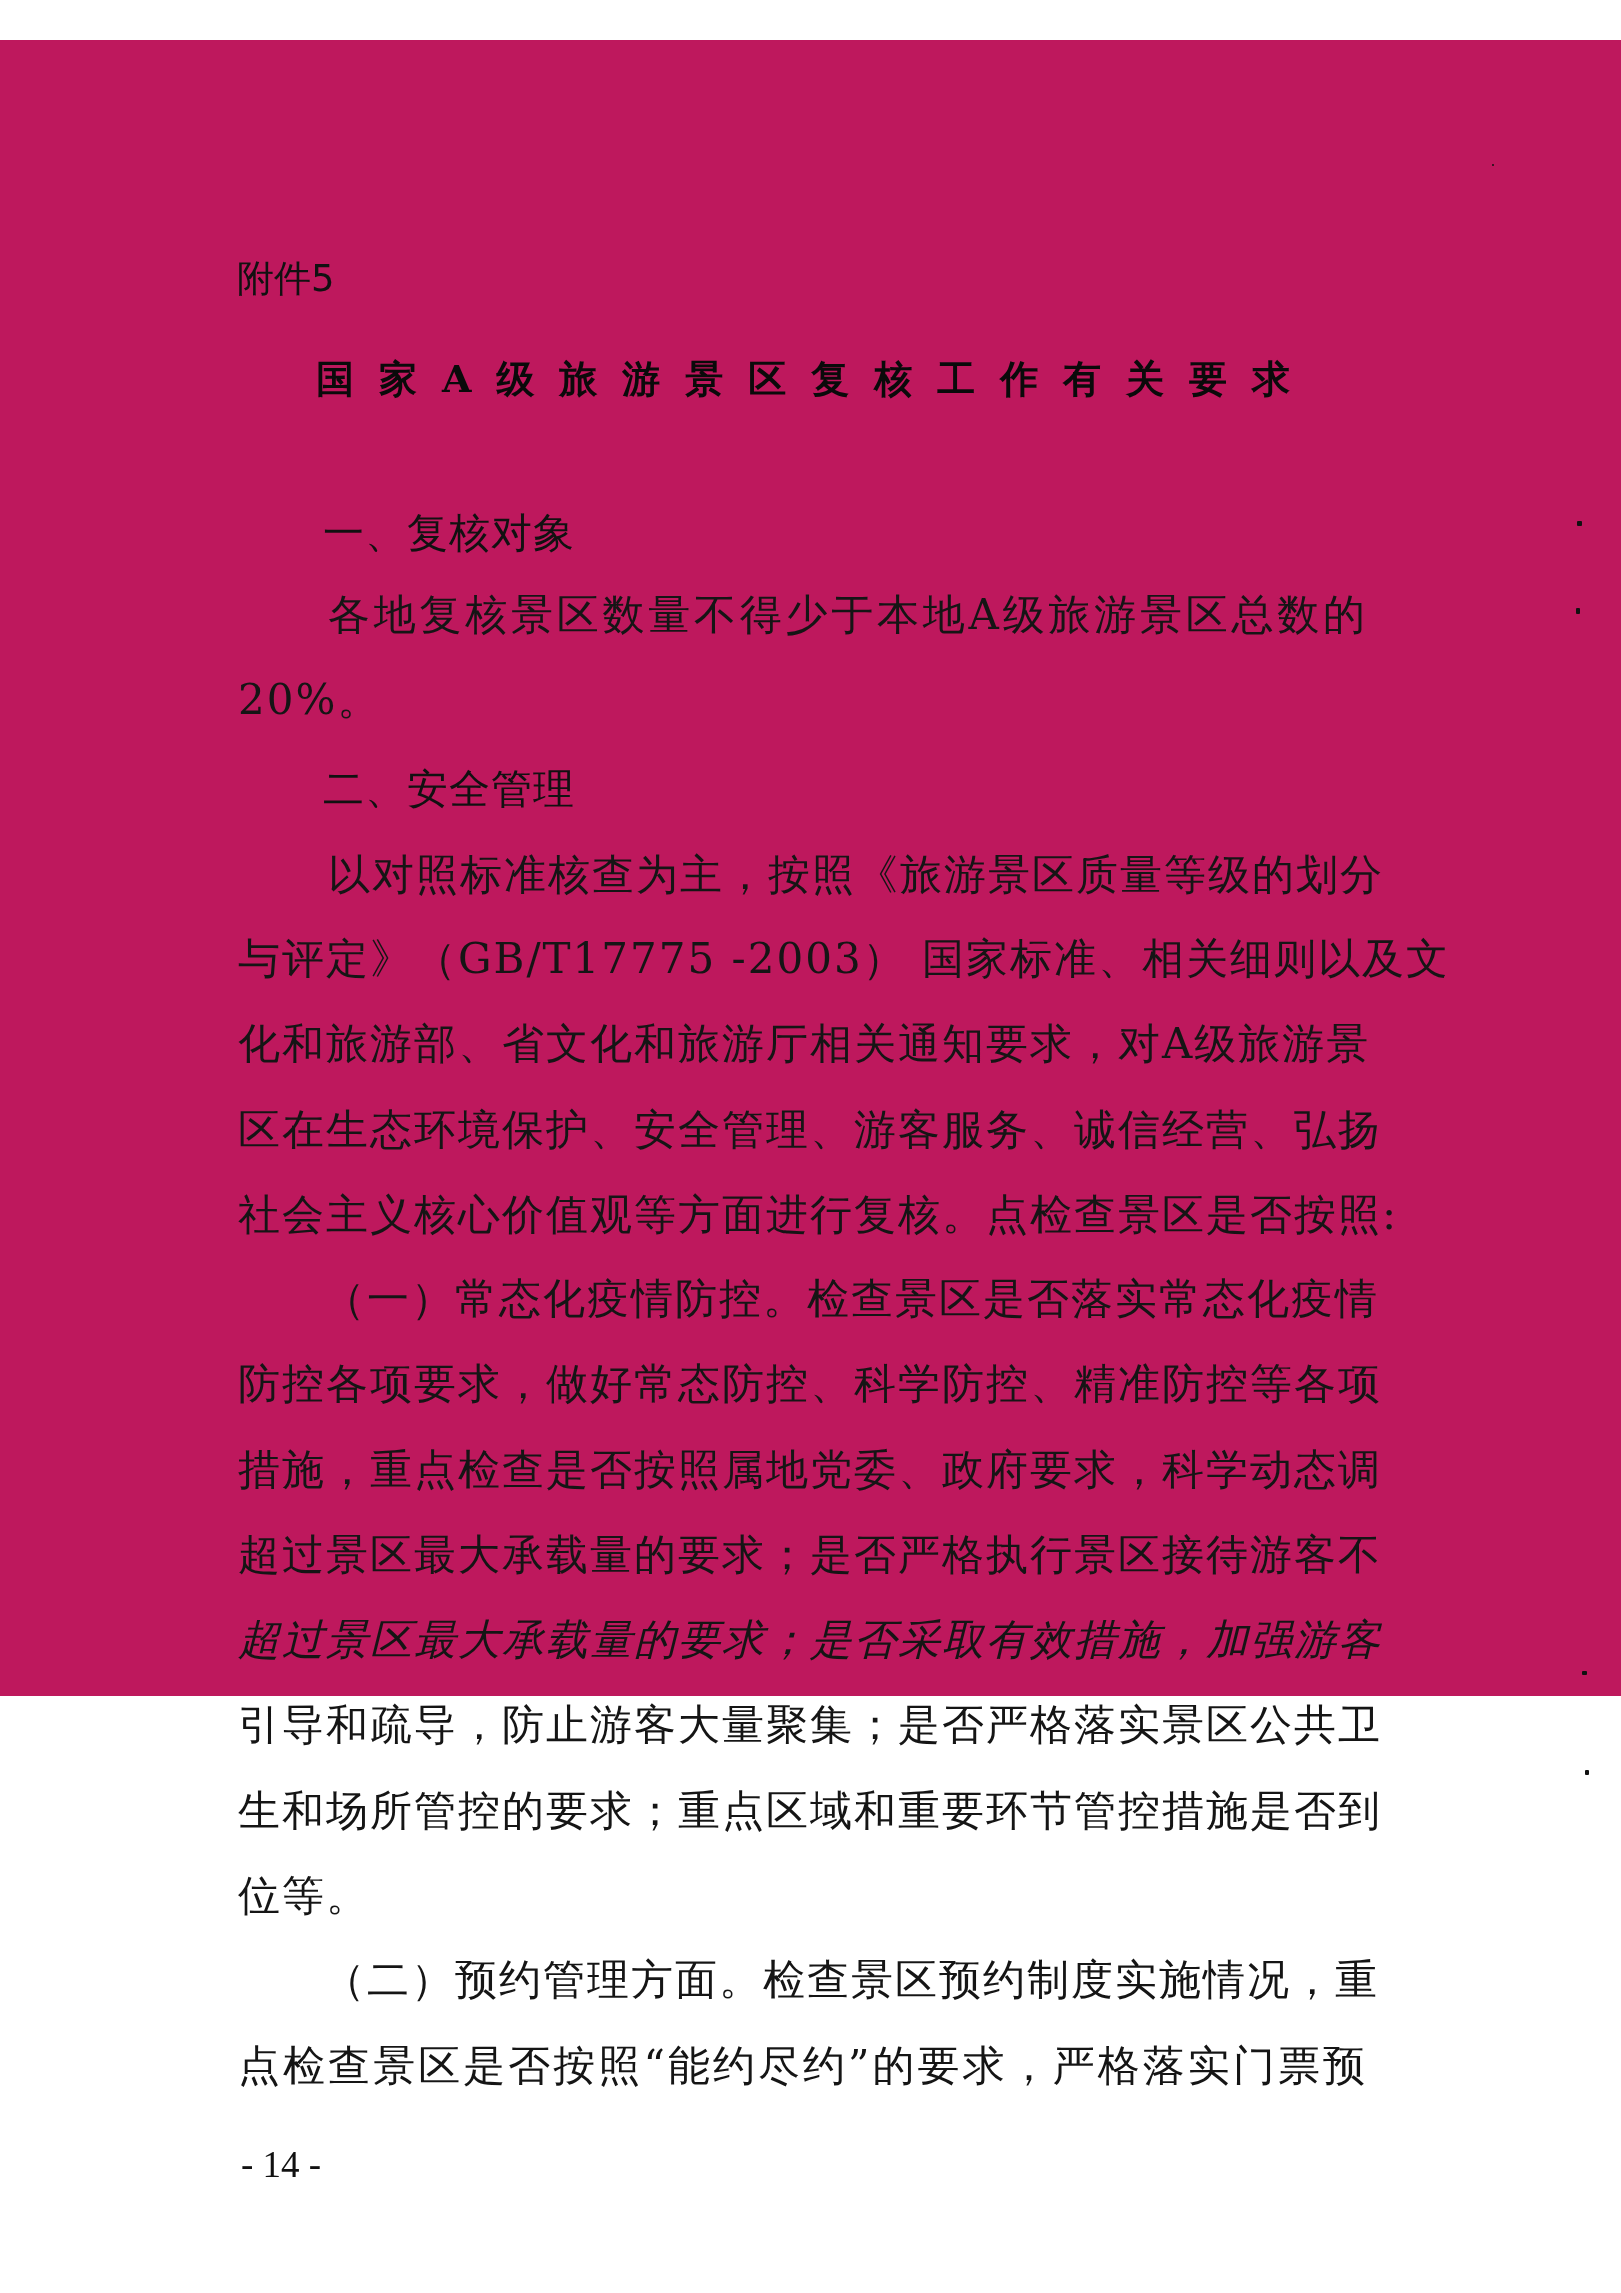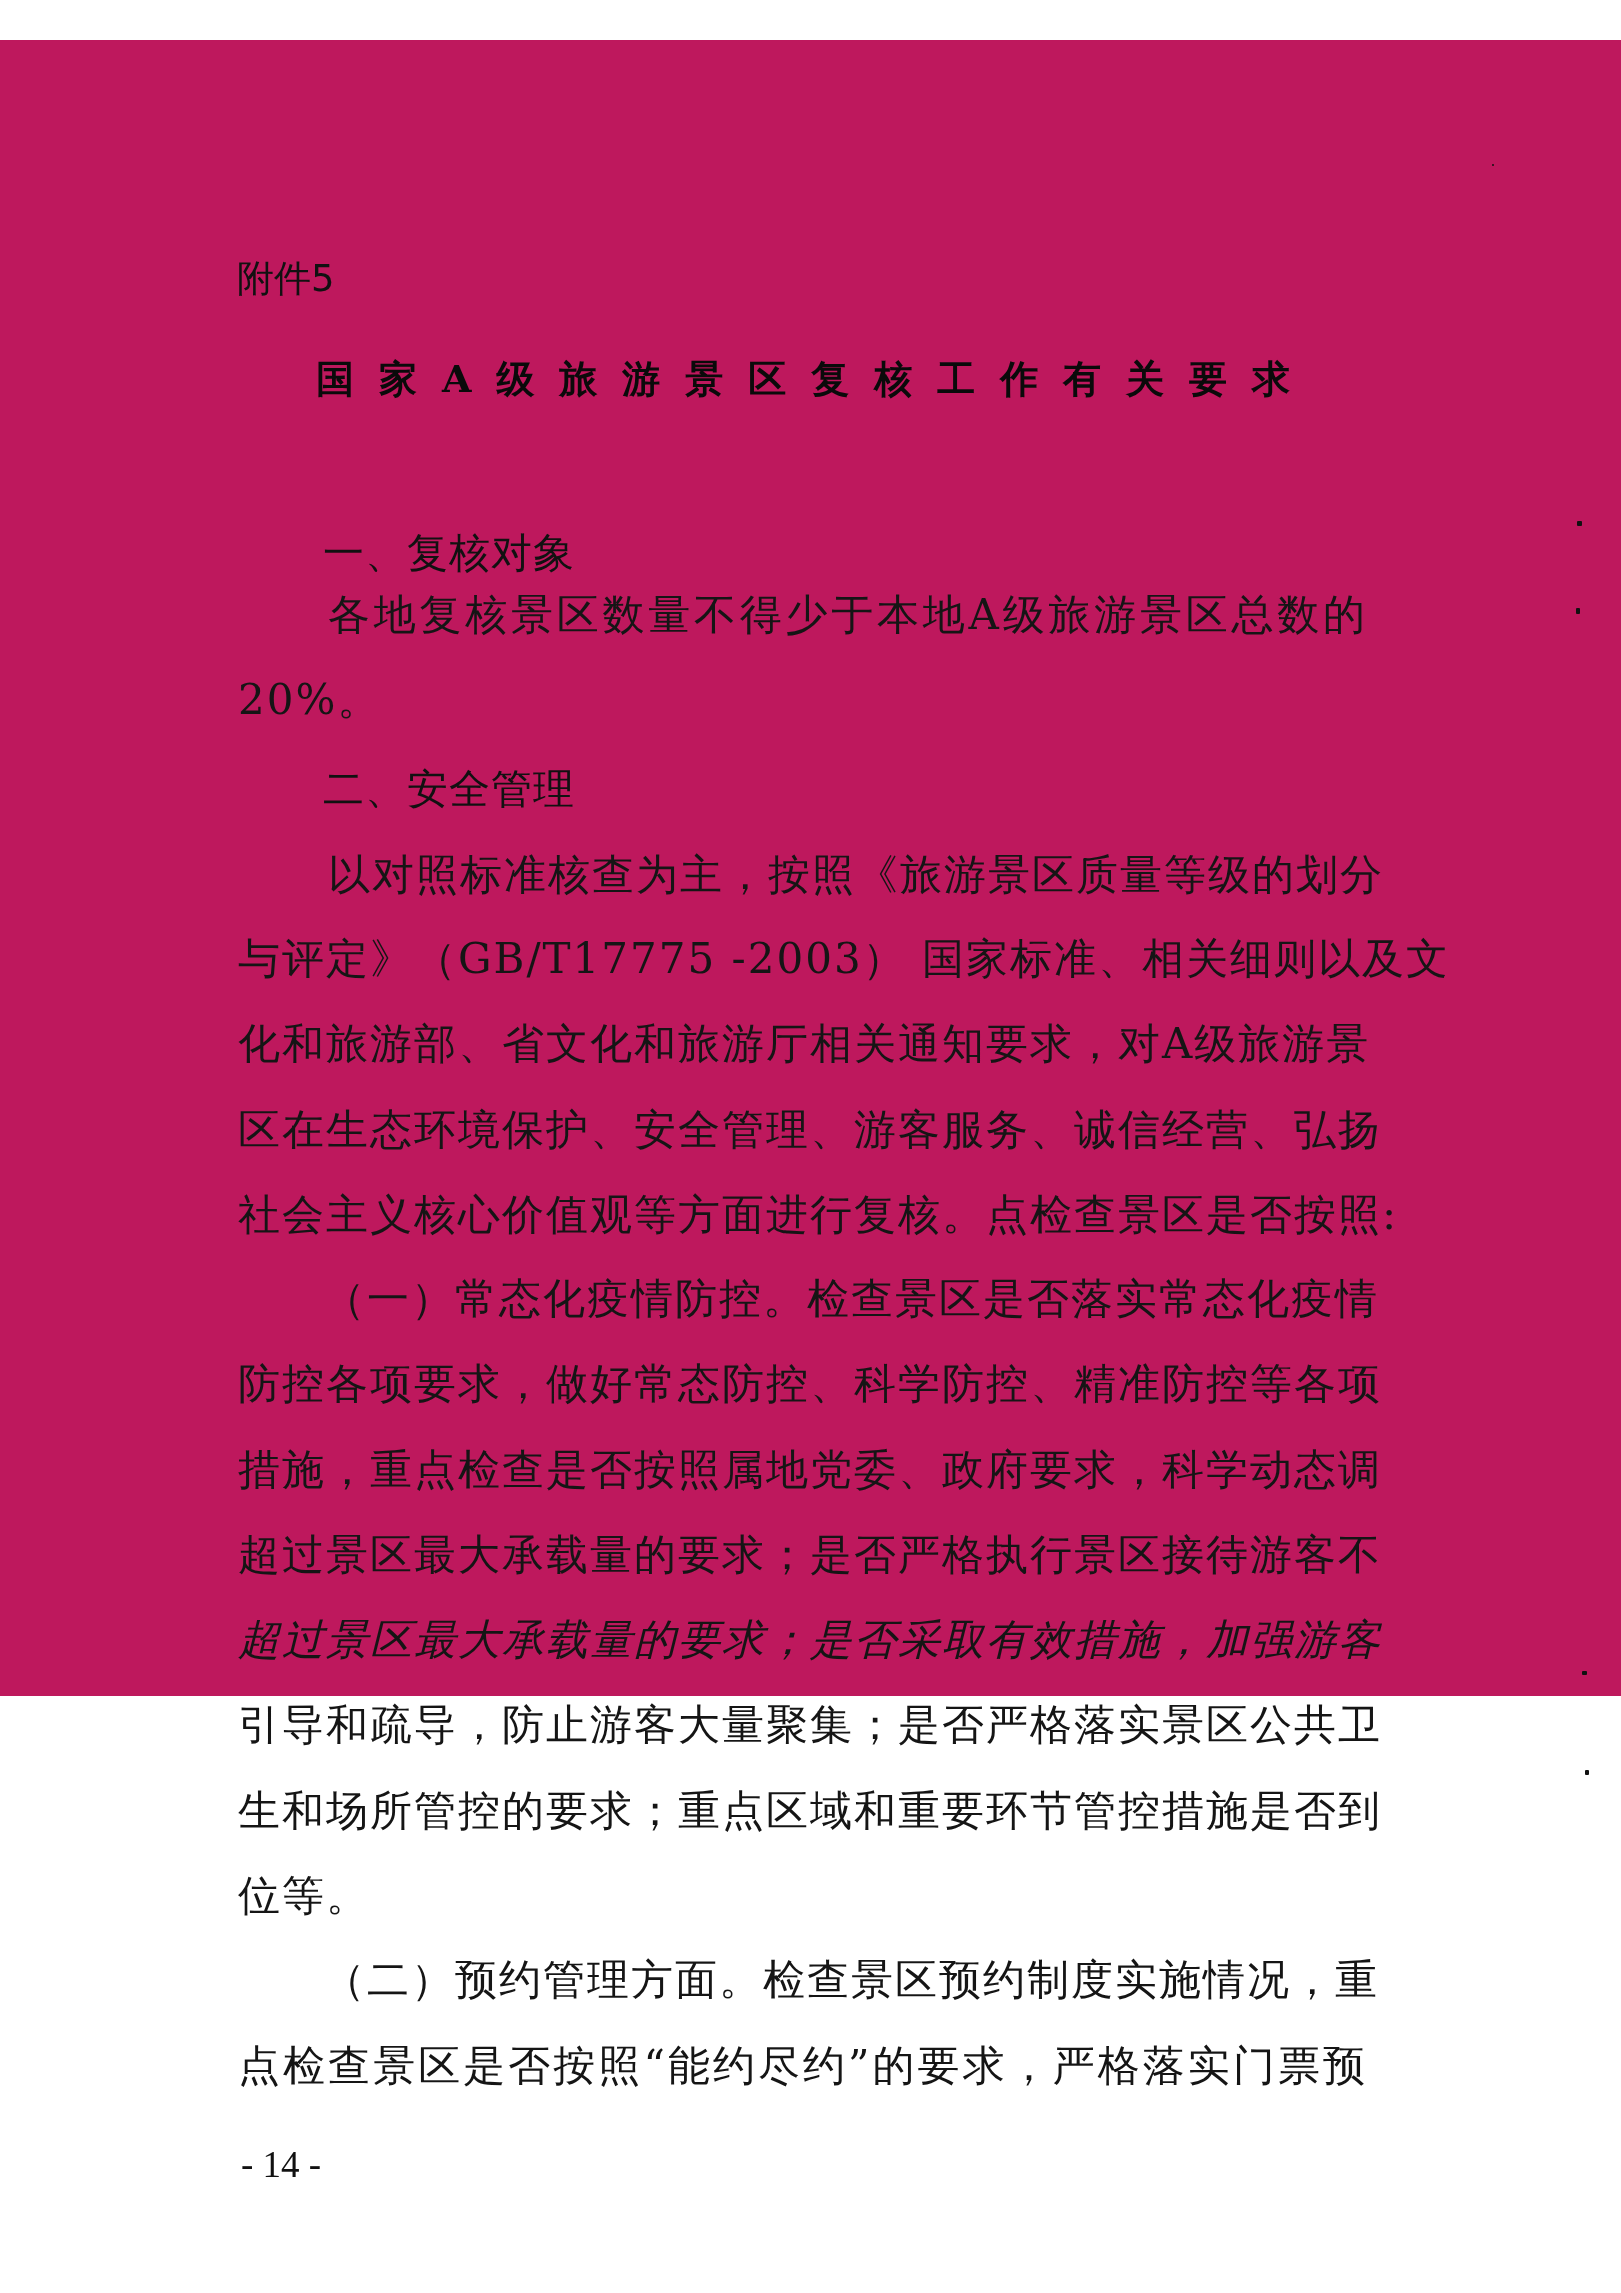--- a/index.html
+++ b/index.html
@@ -96,21 +96,21 @@
 </style>
 </head>
 <body>
 
 <div class="page">
 
   <div class="attachment-label">附件5</div>
 
   <div class="doc-title">国家A级旅游景区复核工作有关要求</div>
 
-  <div class="section-heading" style="top:486px;">一、复核对象</div>
+  <div class="section-heading" style="top:466px;">一、复核对象</div>
   <div class="line indent" style="top:547px;">各地复核景区数量不得少于本地A级旅游景区总数的</div>
   <div class="line short" style="top:632px;">20%。</div>
 
   <div class="section-heading" style="top:722px;">二、安全管理</div>
   <div class="line indent" style="top:807px;">以对照标准核查为主，按照《旅游景区质量等级的划分</div>
   <div class="line" style="top:891px;">与评定》（GB/T17775 -2003） 国家标准、相关细则以及文</div>
   <div class="line" style="top:976px;">化和旅游部、省文化和旅游厅相关通知要求，对A级旅游景</div>
   <div class="line" style="top:1062px;">区在生态环境保护、安全管理、游客服务、诚信经营、弘扬</div>
   <div class="line" style="top:1147px;">社会主义核心价值观等方面进行复核。点检查景区是否按照:</div>
 

